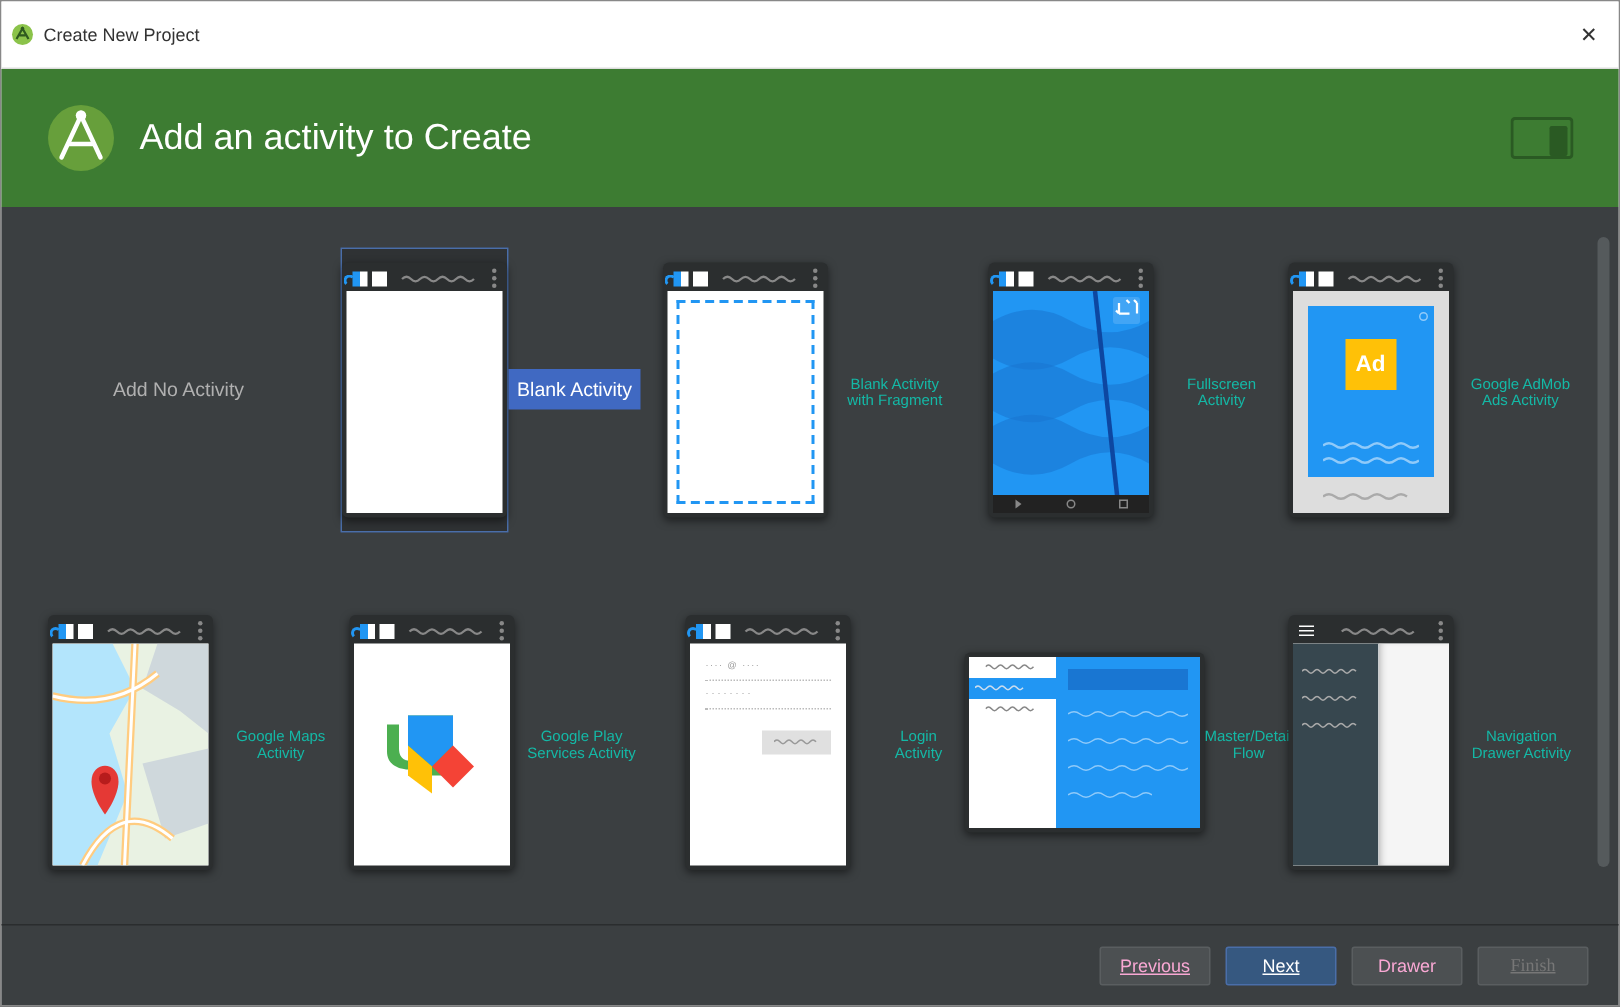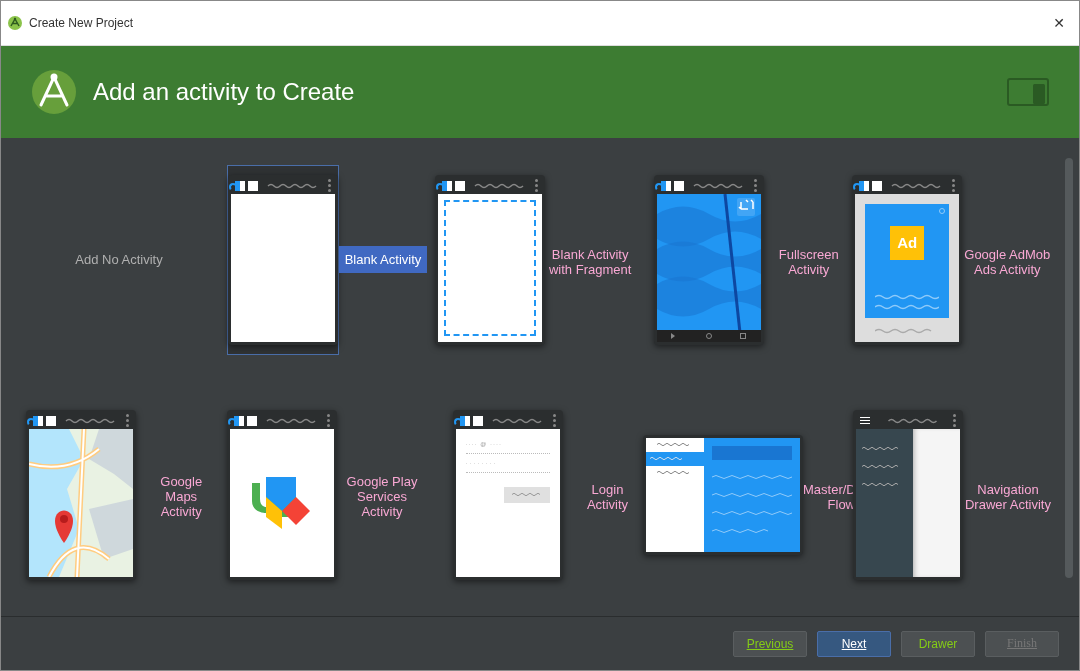--- a/index.html
+++ b/index.html
@@ -20,38 +20,38 @@
 .content { flex: 1; background: #3b3f41; padding: 14px 18px; position: relative; }
 .scroll-area { height: 100%; overflow: hidden; padding-right: 14px; }
 .scrollbar { position: absolute; right: 6px; top: 20px; width: 8px; height: 420px; background: #555a5c; border-radius: 4px; }
 
 .grid { display: grid; grid-template-columns: repeat(5, 200px); gap: 20px 8px; justify-content: space-around; }
 
 .card { width: 200px; height: 215px; display: flex; flex-direction: row; align-items: center; cursor: pointer; }
 .card.no-thumb { justify-content: center; }
 .card.no-thumb .label { color: #b0b0b0; font-size: 13px; margin-top: 0; }
 .card .thumb-wrap { width: 200px; height: 190px; display: flex; align-items: center; justify-content: center; }
-.card .label { color: #f9a8d4; font-size: 13px; margin-top: 4px; text-align: center; }
+.card .label { color: #14b8a6; font-size: 10px; margin-top: 4px; text-align: center; }
 .card.selected .thumb-wrap { border: 1px solid #4a6ea9; background: #2f3234; }
 .card.selected .label-bar { width: 200px; background: #4069c2; color: #fff; padding: 6px 0; font-size: 13px; text-align: center; }
 
 .phone { width: 110px; height: 170px; background: #2b2e2f; border-radius: 4px; padding: 3px; display: flex; flex-direction: column; box-shadow: 0 2px 6px rgba(0,0,0,.5); }
 .phone-top { height: 16px; display: flex; align-items: center; padding: 0 4px; gap: 3px; }
 .phone-top .sq { width: 10px; height: 10px; background: #fff; }
 .phone-top .sq.half { background: linear-gradient(90deg,#2196f3 50%, #fff 50%); position: relative; }
 .phone-top .sq.half::before { content:""; position:absolute; left:-6px; top:2px; width:4px; height:4px; border:2px solid #2196f3; border-radius:50%; border-right-color:transparent; border-bottom-color:transparent;}
 .phone-top .wavy { flex: 1; height: 6px; margin: 0 4px; }
 .phone-top .dots { width: 3px; display: flex; flex-direction: column; gap: 2px; }
 .phone-top .dots span { width: 3px; height: 3px; background: #888; border-radius: 50%; }
 .phone-screen { flex: 1; background: #fff; position: relative; overflow: hidden; }
 
 .wavy-line { stroke: #888; stroke-width: 1.5; fill: none; }
 
 .footer { height: 54px; background: #3b3f41; border-top: 1px solid #2a2d2e; display: flex; align-items: center; justify-content: flex-end; padding: 0 20px; gap: 10px; }
-.btn { min-width: 74px; height: 26px; background: #4c5052; border: 1px solid #5a5e60; color: #84cc16; font-size: 12px; display: flex; align-items: center; justify-content: center; cursor: pointer; border-radius: 2px; }
+.btn { min-width: 74px; height: 26px; background: #4c5052; border: 1px solid #5a5e60; color: #f9a8d4; font-size: 12px; display: flex; align-items: center; justify-content: center; cursor: pointer; border-radius: 2px; }
 .btn.primary { background: #365880; border-color: #4a6ea9; color: #fff; }
 .btn.disabled { color: #777; cursor: default; font-family: Liberation Serif, serif; }
 .btn .ul { text-decoration: underline; }
 </style>
 </head>
 <body>
 
 <div class="window">
 
   <div class="titlebar">

